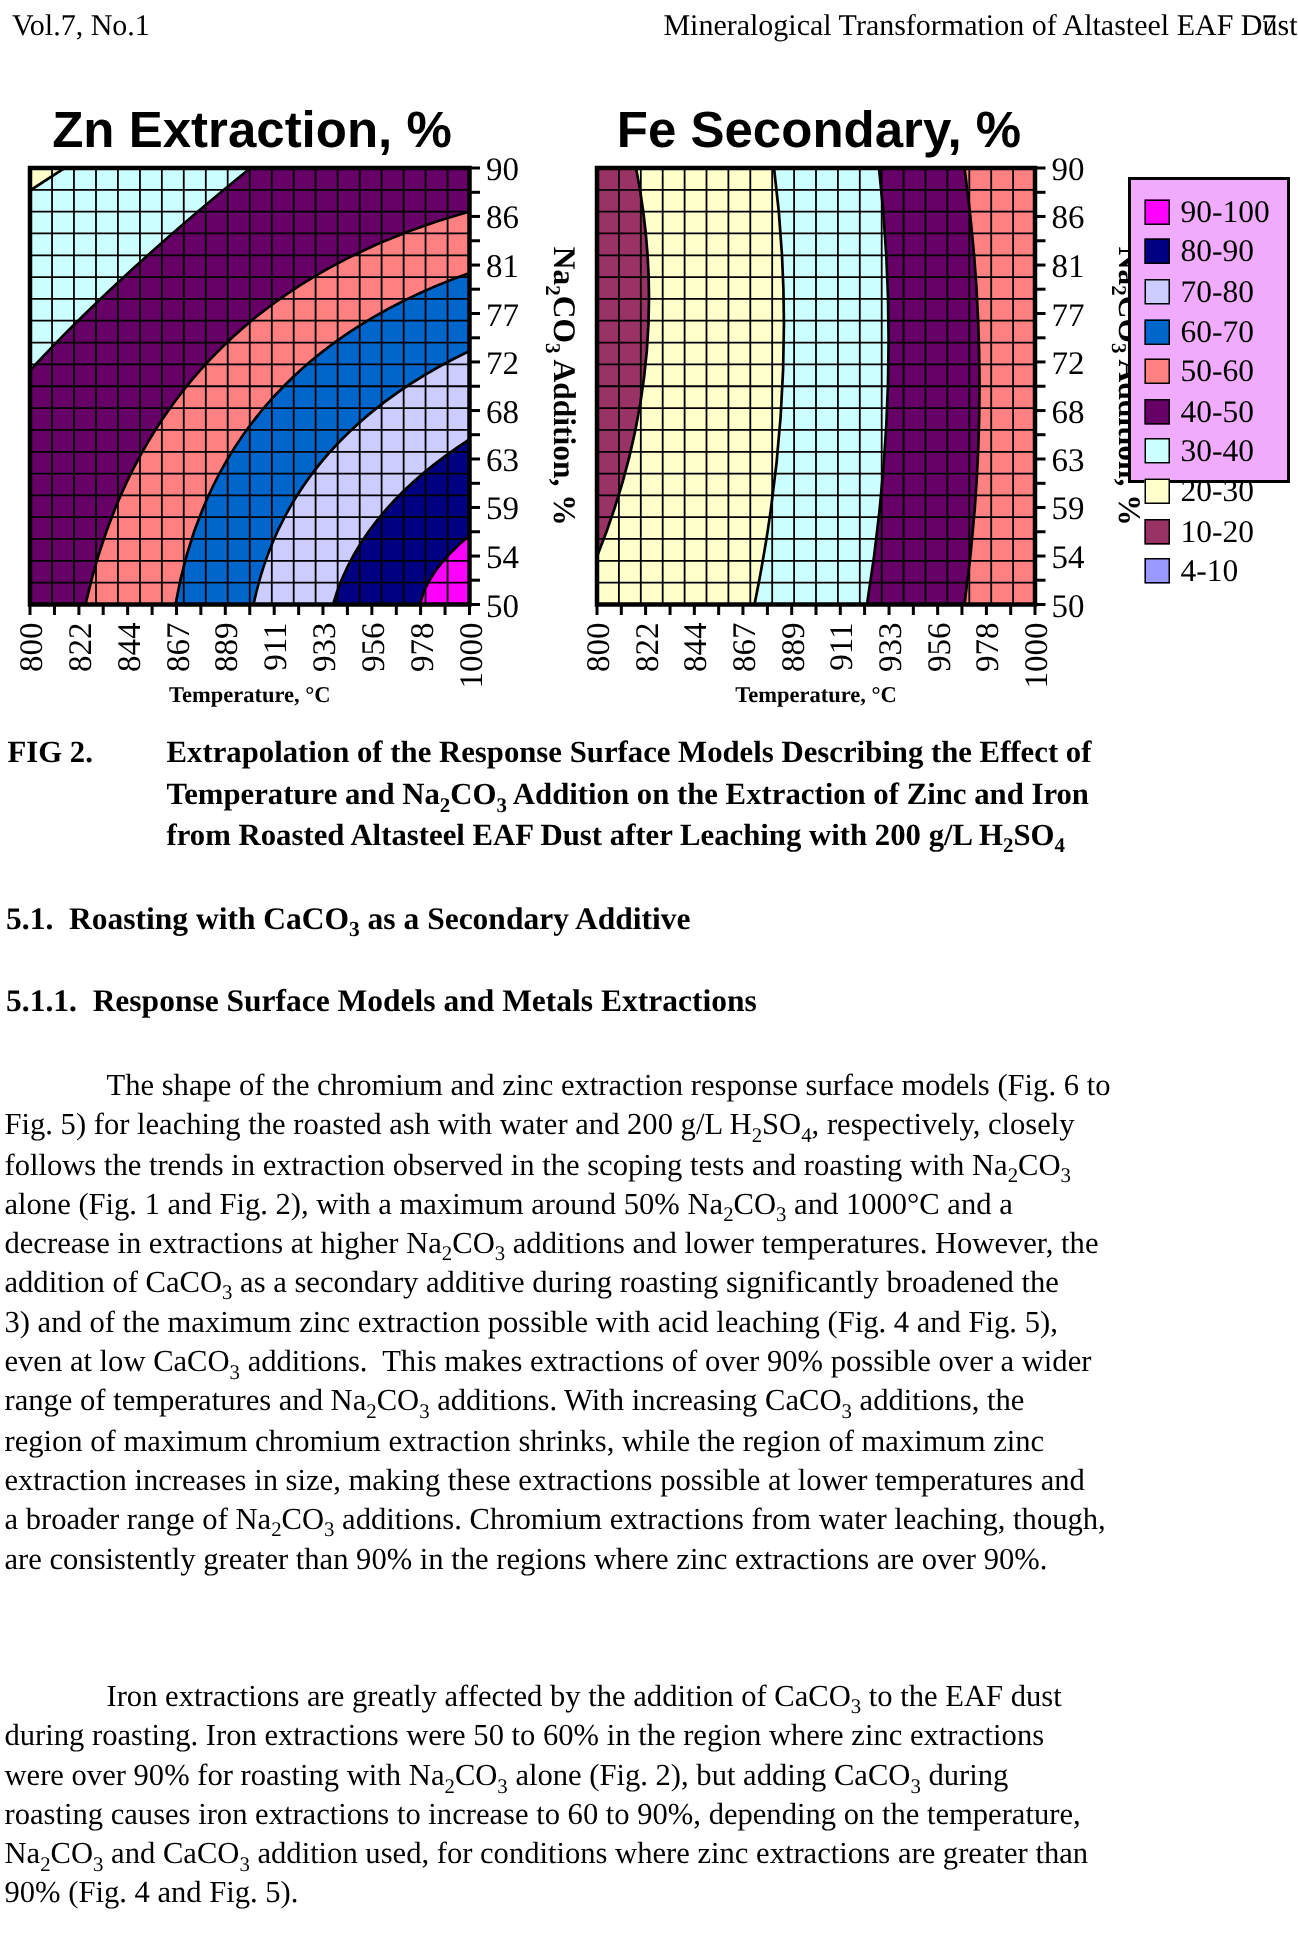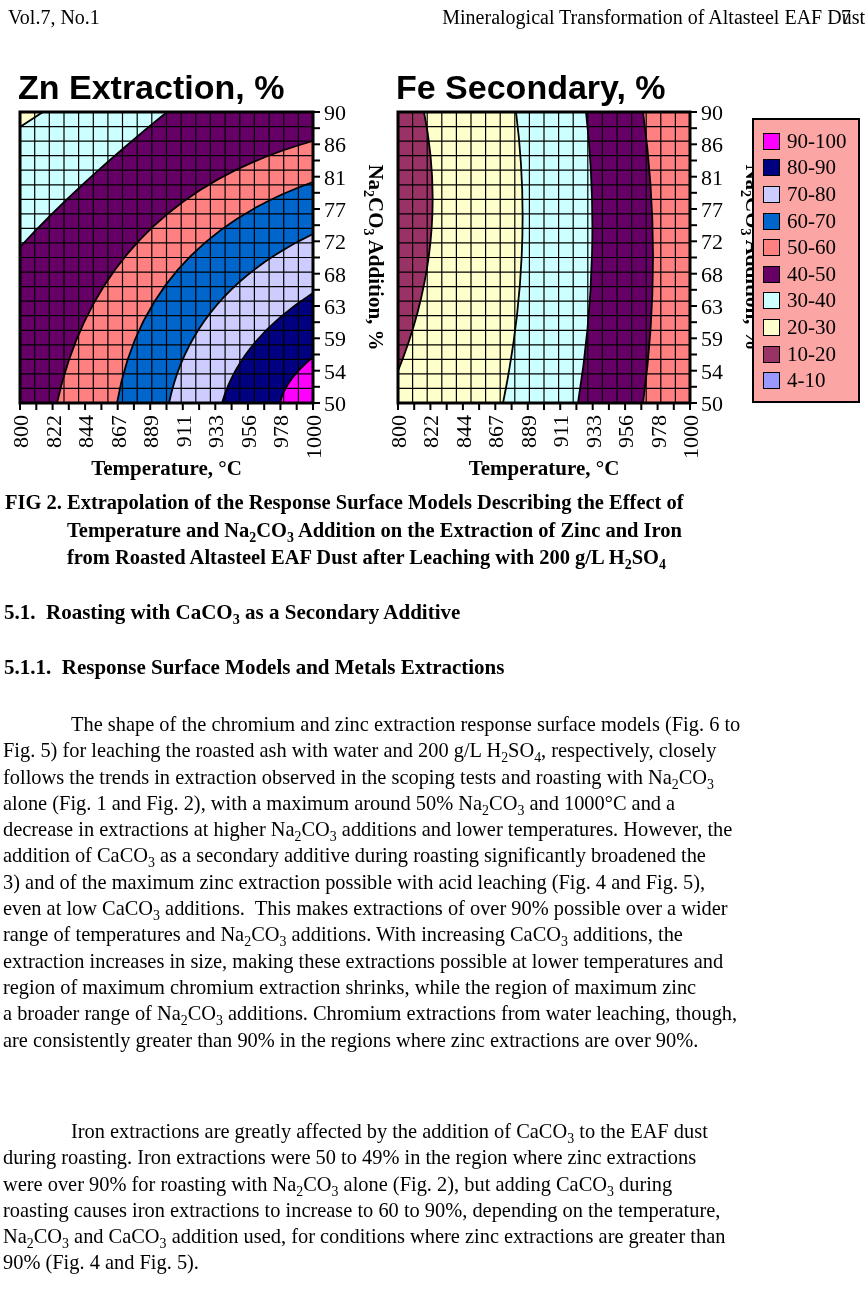--- a/index.html
+++ b/index.html
@@ -3,33 +3,33 @@
 <meta charset="utf-8">
 <style>
   html,body{margin:0;padding:0;background:#fff}
   #page{position:relative;width:865px;height:1289px;background:#fff;overflow:hidden;
         font-family:"Liberation Serif",serif;color:#000}
   .hdr{position:absolute;top:6px;left:0;width:100%;height:24px;font-size:20px}
   .hdr .hl{position:absolute;left:8px;top:0}
   .hdr .hc{position:absolute;left:0;top:0;width:100%;text-align:right}
   .hdr .hr{position:absolute;right:14px;top:0}
   .ctitle{position:absolute;top:68px;font-family:"Liberation Sans",sans-serif;font-weight:bold;
-          font-size:34px;white-space:nowrap}
+          font-size:34px;text-align:center;white-space:nowrap}
   .chart-svg{position:absolute;top:112px;overflow:visible}
   .band{stroke:#000;stroke-width:1.8}
   svg text{font-family:"Liberation Serif",serif;fill:#000}
-  .xlab{position:absolute;top:456px;font-weight:bold;font-size:21px;text-align:center}
-  .legend{position:absolute;left:752px;top:118px;width:108px;height:285px;border:2px solid #000;
-          box-sizing:border-box;padding:8px 0 0 9px;background:#fca5a5}
+  .xlab{position:absolute;top:456px;font-weight:bold;font-size:15px;text-align:center}
+  .legend{position:absolute;left:752px;top:118px;width:108px;height:204px;border:2px solid #000;
+          box-sizing:border-box;padding:8px 0 0 9px;background:#f0abfc}
   .lrow{display:flex;align-items:center;height:26.6px}
   .lsw{width:17px;height:17px;border:1.5px solid #000;box-sizing:border-box;margin-right:7px;flex:none}
   .llab{font-size:21px;line-height:1}
   .caption{position:absolute;top:489px;left:5px;right:2px;font-weight:bold;font-size:20.5px;line-height:27.5px}
   .caption .tag{position:absolute;left:0;top:0}
-  .caption .cap-lines{margin-left:62px}
+  .caption .cap-lines{margin-left:106px}
   .heading{position:absolute;left:4px;font-weight:bold;font-size:21px;white-space:nowrap}
   #h51{top:600px}
   #h511{top:655px}
   .para{position:absolute;left:3px;right:0;font-size:20.4px;line-height:26.3px}
   #p1{top:711px}
   #p2{top:1118px}
   .tline{white-space:nowrap}
   .indent{padding-left:68px}
   sub{font-size:68%;line-height:0}
 </style>
@@ -323,27 +323,27 @@
   <div class="para" id="p1">
       <div class="tline indent">The shape of the chromium and zinc extraction response surface models (Fig. 6 to</div>
       <div class="tline">Fig. 5) for leaching the roasted ash with water and 200 g/L H<sub>2</sub>SO<sub>4</sub>, respectively, closely</div>
       <div class="tline">follows the trends in extraction observed in the scoping tests and roasting with Na<sub>2</sub>CO<sub>3</sub></div>
       <div class="tline">alone (Fig. 1 and Fig. 2), with a maximum around 50% Na<sub>2</sub>CO<sub>3</sub> and 1000°C and a</div>
       <div class="tline">decrease in extractions at higher Na<sub>2</sub>CO<sub>3</sub> additions and lower temperatures. However, the</div>
       <div class="tline">addition of CaCO<sub>3</sub> as a secondary additive during roasting significantly broadened the</div>
       <div class="tline">3) and of the maximum zinc extraction possible with acid leaching (Fig. 4 and Fig. 5),</div>
       <div class="tline">even at low CaCO<sub>3</sub> additions.&nbsp; This makes extractions of over 90% possible over a wider</div>
       <div class="tline">range of temperatures and Na<sub>2</sub>CO<sub>3</sub> additions. With increasing CaCO<sub>3</sub> additions, the</div>
+      <div class="tline">region of maximum chromium extraction shrinks, while the region of maximum zinc</div>
       <div class="tline">extraction increases in size, making these extractions possible at lower temperatures and</div>
-      <div class="tline">region of maximum chromium extraction shrinks, while the region of maximum zinc</div>
       <div class="tline">a broader range of Na<sub>2</sub>CO<sub>3</sub> additions. Chromium extractions from water leaching, though,</div>
       <div class="tline">are consistently greater than 90% in the regions where zinc extractions are over 90%.</div>
     </div>
   <div class="para" id="p2">
       <div class="tline indent">Iron extractions are greatly affected by the addition of CaCO<sub>3</sub> to the EAF dust</div>
-      <div class="tline">during roasting. Iron extractions were 50 to 49% in the region where zinc extractions</div>
+      <div class="tline">during roasting. Iron extractions were 50 to 60% in the region where zinc extractions</div>
       <div class="tline">were over 90% for roasting with Na<sub>2</sub>CO<sub>3</sub> alone (Fig. 2), but adding CaCO<sub>3</sub> during</div>
       <div class="tline">roasting causes iron extractions to increase to 60 to 90%, depending on the temperature,</div>
       <div class="tline">Na<sub>2</sub>CO<sub>3</sub> and CaCO<sub>3</sub> addition used, for conditions where zinc extractions are greater than</div>
       <div class="tline">90% (Fig. 4 and Fig. 5).</div>
     </div>
 
 </div>
 
 </body></html>

